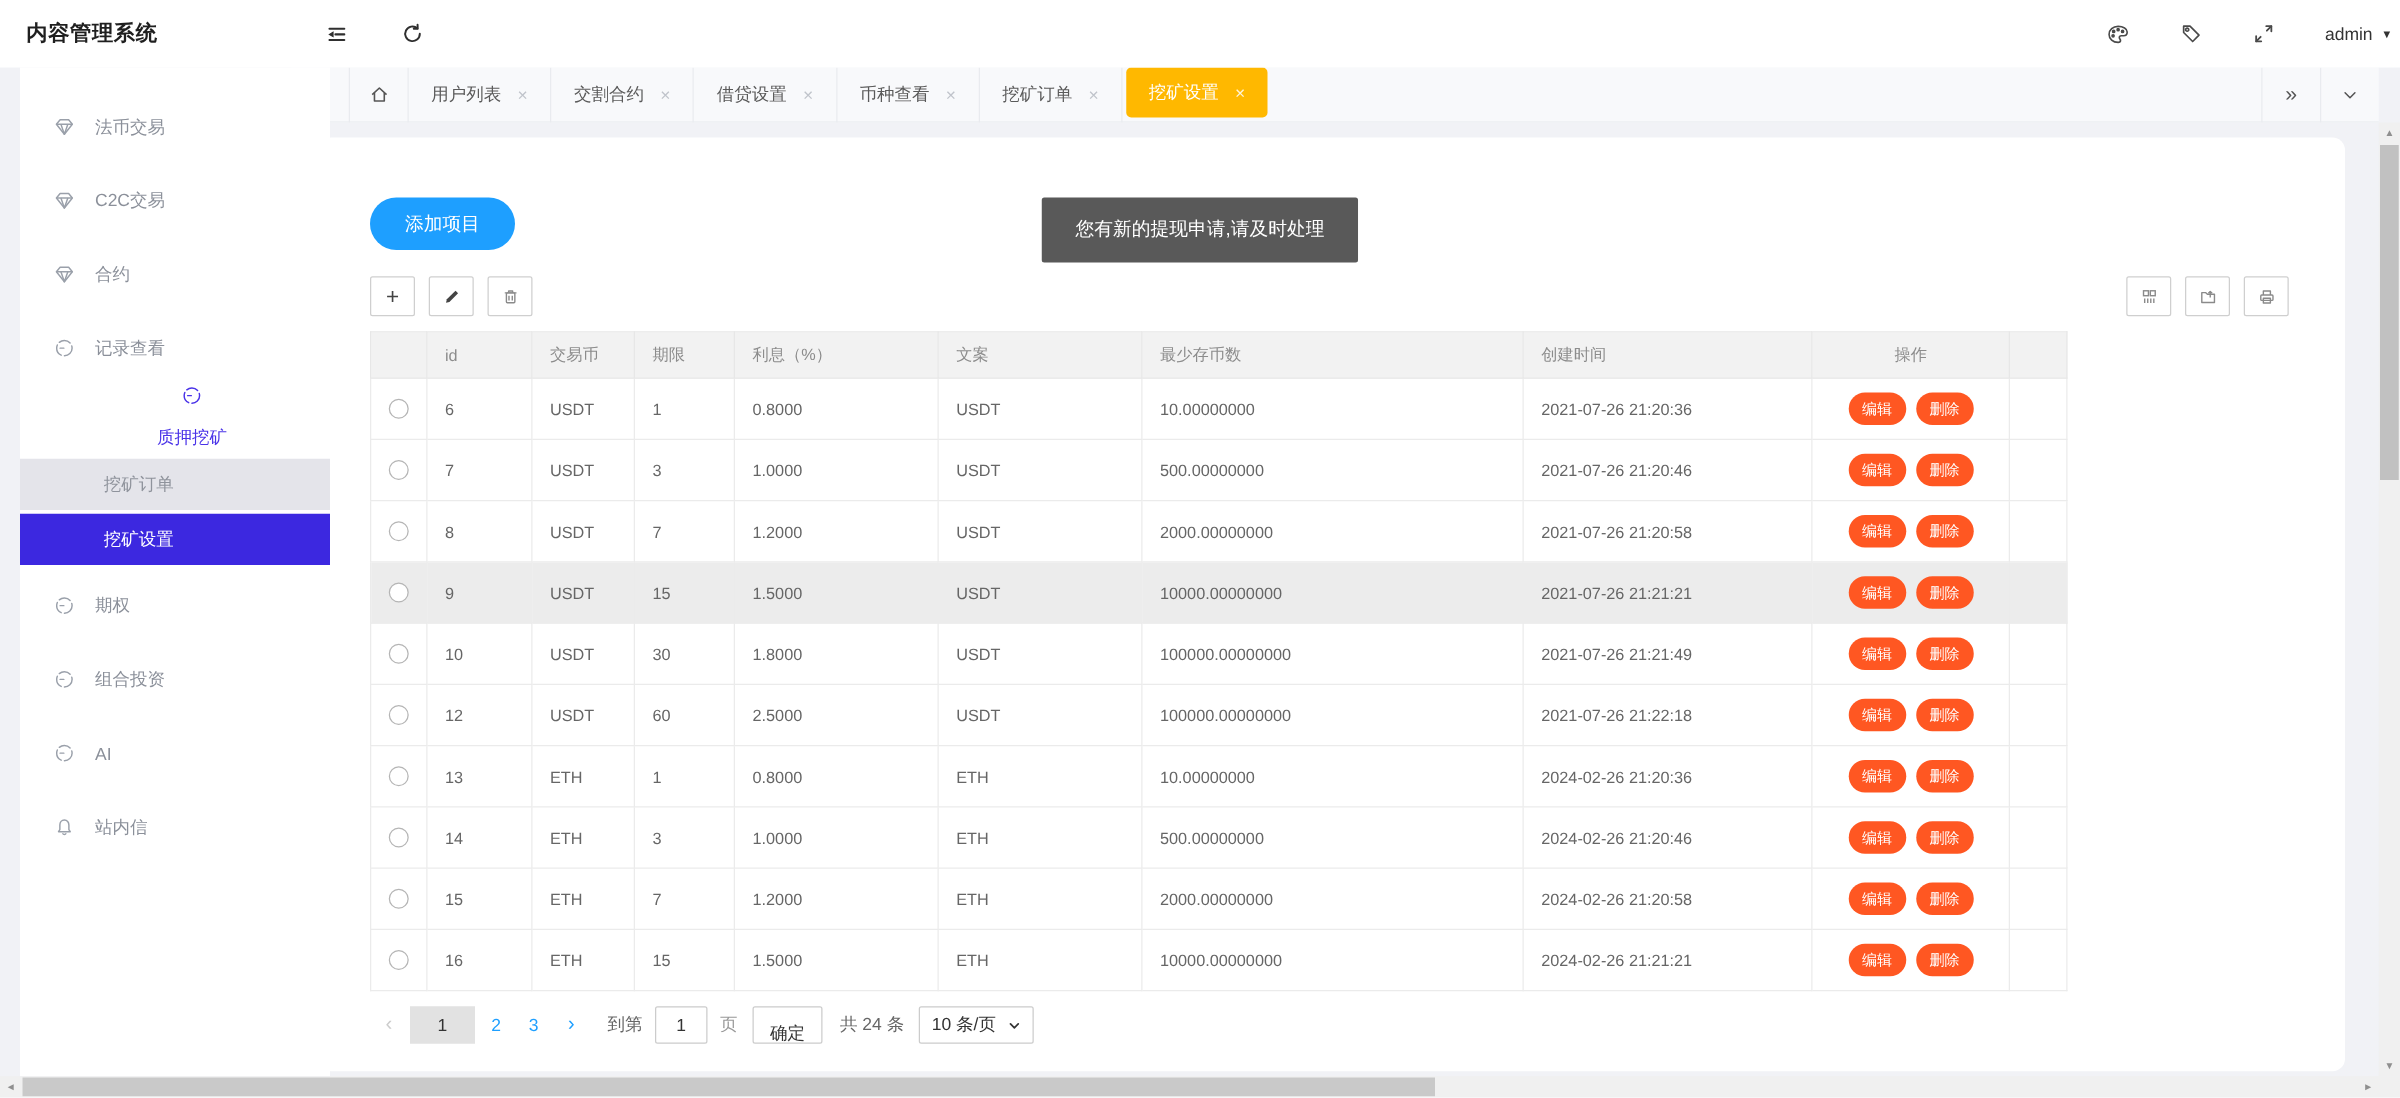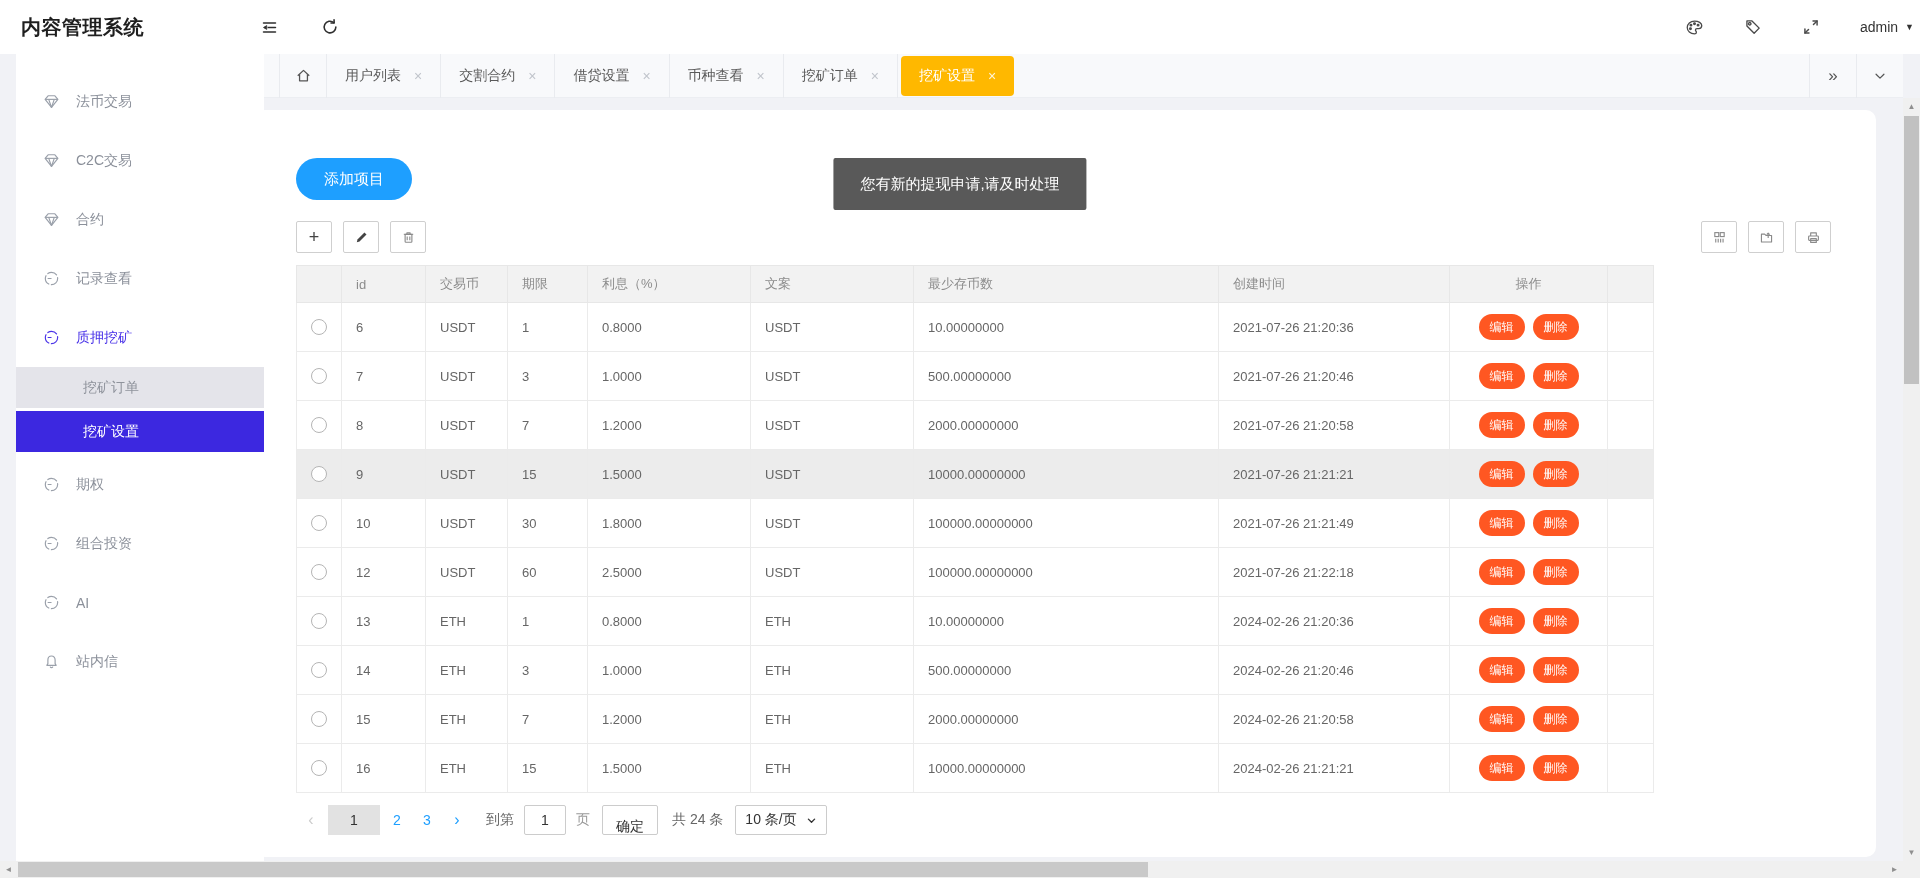--- a/index.html
+++ b/index.html
@@ -3,31 +3,31 @@
 <meta charset="utf-8">
 <style>
   * { margin:0; padding:0; box-sizing:border-box; }
   html,body { width:1920px; height:878px; }
   body {
     position:relative; overflow:hidden; background:#f1f2f6;
     font-family:"Liberation Sans","DejaVu Sans",sans-serif; color:#333;
   }
   
   .topbar { position:absolute; left:0; top:0; width:1920px; height:54px; background:#fff; z-index:5; }
-  .brand { position:absolute; left:21px; top:0; line-height:54px; font-size:20px; font-weight:bold; color:#1f1f1f; letter-spacing:0.5px; }
+  .brand { position:absolute; left:21px; top:0; line-height:54px; font-size:17px; font-weight:bold; color:#1f1f1f; letter-spacing:0.5px; }
   .topbar-left-icons { position:absolute; left:260px; top:0; height:54px; display:flex; align-items:center; gap:42px; color:#2f2f2f; }
   .topbar-right { position:absolute; right:6px; top:0; height:54px; display:flex; align-items:center; gap:40px; color:#4a4a4a; }
   .icon-btn { display:inline-flex; align-items:center; justify-content:center; cursor:pointer; }
   .user-menu { display:flex; align-items:center; gap:7px; font-size:14px; color:#333; cursor:pointer; }
   .user-menu .caret { font-size:9px; color:#333; }
   
   .sidebar { position:absolute; left:16px; top:54px; width:248px; height:807px; background:#fff; padding-top:18px; z-index:4; }
   .side-item { height:59px; display:flex; align-items:center; gap:15px; padding-left:27px; font-size:14px; color:#8b909a; cursor:pointer; }
   .side-item .s-icon { width:18px; height:18px; color:#9aa0aa; display:inline-flex; }
-  .side-item.active { color:#4a33e8; }
+  .side-item.active { color:#4a33e8;flex-direction:column; }
   .side-item.active .s-icon { color:#4a33e8; }
   .side-sub { height:41px; line-height:41px; padding-left:67px; font-size:14px; color:#8f939c; cursor:pointer; margin-bottom:3px; }
   .side-sub.hover { background:#e4e4ea; }
   .side-sub.active { background:#3c28e0; color:#fff; }
   
   .tabbar { position:absolute; left:233px; top:54px; width:1670px; height:44px; background:#f8f9fb;
     border-bottom:1px solid #eceef2; display:flex; align-items:center; z-index:3; }
   .tab-cell { width:47px; height:44px; display:flex; align-items:center; justify-content:center;
     border-right:1px solid #e9ebef; color:#555; font-size:17px; cursor:pointer; }
   .tab { height:44px; display:flex; align-items:center; gap:13px; padding:0 18px;
@@ -232,21 +232,21 @@
   </aside>
 
 <div class="tabbar">
   <span class="tab-cell">«</span>
   <span class="tab-cell">
     <svg width="17" height="17" viewBox="0 0 16 16" fill="none" stroke="currentColor" stroke-width="1.2" stroke-linejoin="round">
       <path d="M2.6 8.2 L8 3.2 L13.4 8.2"></path>
         <path d="M4.3 6.9 V13 H11.7 V6.9"></path>
     </svg>
   </span>
-  <span id="tabs-host" style="display:flex;height:44px;align-items:center;">
+  <span id="tabs-host" style="display:flex;height:44px;align-items:flex-start;">
       <span class="tab">
         <span>用户列表</span>
         <span class="x">×</span>
       </span>
       <span class="tab">
         <span>交割合约</span>
         <span class="x">×</span>
       </span>
       <span class="tab">
         <span>借贷设置</span>

